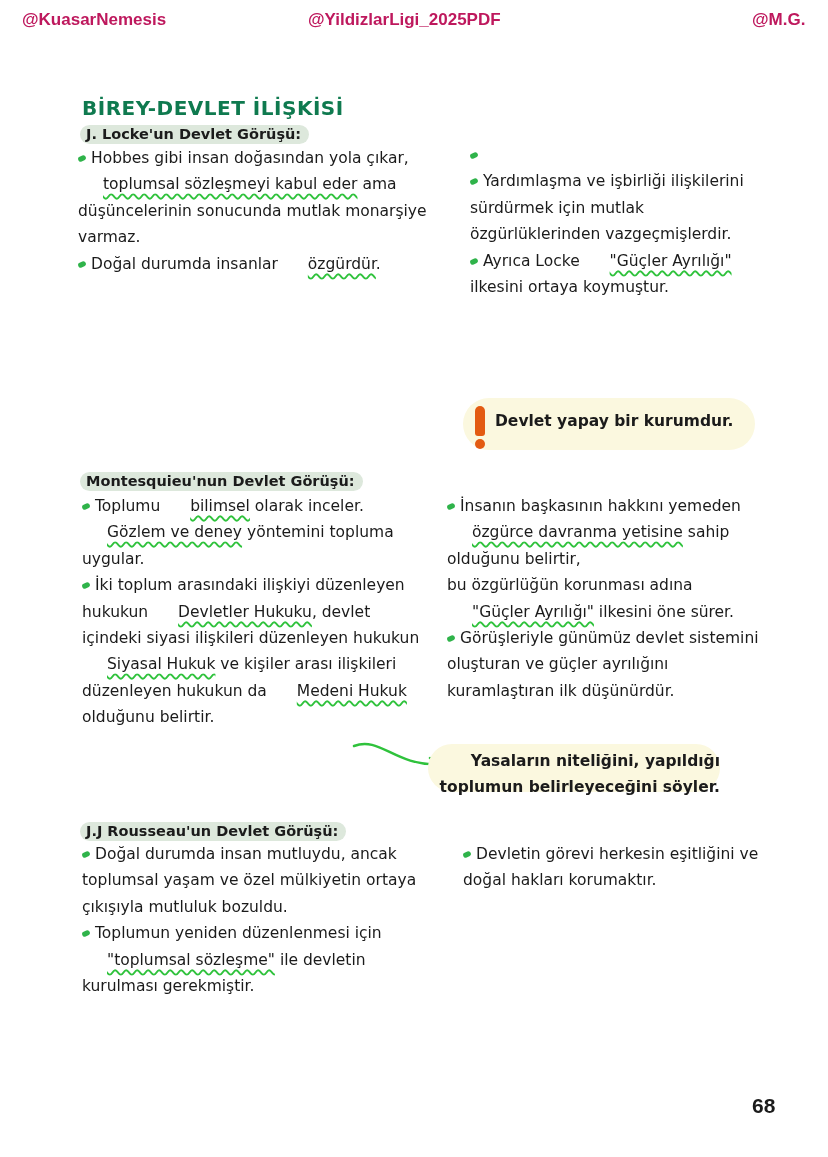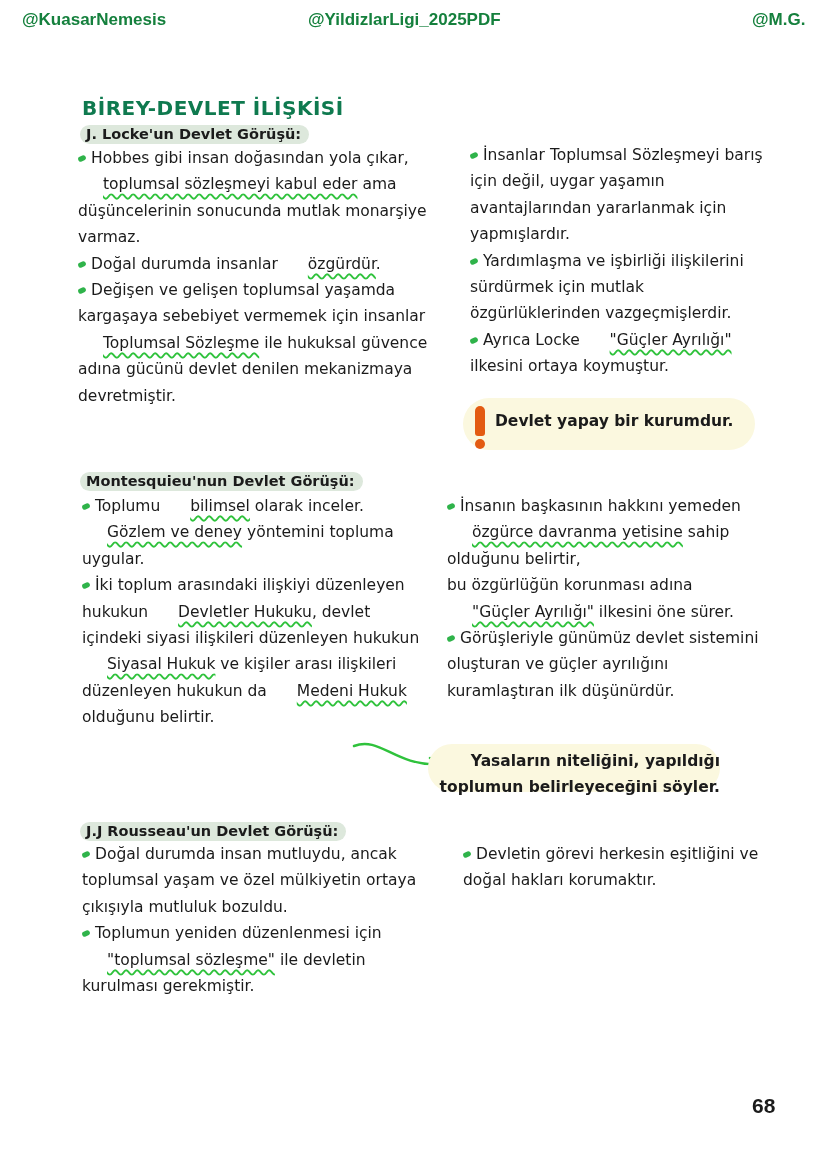--- a/index.html
+++ b/index.html
@@ -1,20 +1,20 @@
 <!DOCTYPE html>
 <html><head>
   <meta charset="utf-8">
   <style>
     html, body { margin: 0; padding: 0; }
     body {
       width: 828px; height: 1157px; background: #ffffff; position: relative; overflow: hidden;
       font-family: "DejaVu Sans", sans-serif; color: #1b1b1b;
     }
-    .hdr { position: absolute; top: 10px; font-family: "Liberation Sans", sans-serif; font-size: 17px; font-weight: 700; color: #15803d; }
+    .hdr { position: absolute; top: 10px; font-family: "Liberation Sans", sans-serif; font-size: 17px; font-weight: 700; color: #be185d; }
     .title { position: absolute; left: 82px; top: 96px; font-size: 20px; font-weight: 700; color: #0f7a4f; letter-spacing: 0.5px; }
     .sub {
       position: absolute; font-size: 14.5px; font-weight: 700; color: #1b1b1b;
       background: #dde8dc; border-radius: 10px; padding: 0 8px 0 6px; line-height: 19px;
     }
     .col { position: absolute; font-size: 15.5px; line-height: 26.4px; color: #1b1b1b; }
     .col p { margin: 0; }
     .bullet { display: inline-block; width: 8px; height: 5px; background: #2fb34a; border-radius: 3px; margin-right: 5px; vertical-align: middle; transform: rotate(-25deg); }
     .u { text-decoration: underline wavy #2fc23c; text-decoration-thickness: 1.5px; text-underline-offset: 4px; margin-left: 25px; }
     .note {
@@ -33,25 +33,24 @@
 <div class="hdr" style="left:308px;">@YildizlarLigi_2025PDF</div>
 <div class="hdr" style="left:752px;">@M.G.</div>
 
 <div class="title">BİREY-DEVLET İLİŞKİSİ</div>
 
 <div class="sub" style="left:80px; top:125px;">J. Locke'un Devlet Görüşü:</div>
 
 <div class="col" style="left:78px; top:145px; width:355px;">
   <p><span class="bullet"></span><span>Hobbes gibi insan doğasından yola çıkar, </span><span class="u">toplumsal sözleşmeyi kabul eder</span><span> ama düşüncelerinin sonucunda mutlak monarşiye varmaz.</span></p>
   <p><span class="bullet"></span><span>Doğal durumda insanlar </span><span class="u">özgürdür</span><span>.</span></p>
-  <p><span class="bullet"></span><span>Değişen ve gelişen toplumsal yaşamda kargaşaya sebebiyet vermemek için insanlar </span><span class="u">Toplumsal Sözleşme</span><span> ile hukuksal güvence adına gücünü devlet denilen mekanizmaya devretmiştir.</span></p>
 </div>
 
 <div class="col" style="left:470px; top:142px; width:305px;">
-  <p><span class="bullet"></span><span>İnsanlar Toplumsal Sözleşmeyi barış için değil, uygar yaşamın avantajlarından yararlanmak için yapmışlardır.</span></p>
+  <p><span class="bullet"></span></p>
   <p><span class="bullet"></span><span>Yardımlaşma ve işbirliği ilişkilerini sürdürmek için mutlak özgürlüklerinden vazgeçmişlerdir.</span></p>
   <p><span class="bullet"></span><span>Ayrıca Locke </span><span class="u">"Güçler Ayrılığı"</span><span> ilkesini ortaya koymuştur.</span></p>
 </div>
 
 <div class="note" style="left:463px; top:398px; width:292px; height:52px;">
   <div class="excl">
       <div class="bar"></div>
       <div class="dot"></div>
     </div>
   <span style="position:absolute; left:32px; top:14px;">Devlet yapay bir kurumdur.</span>

